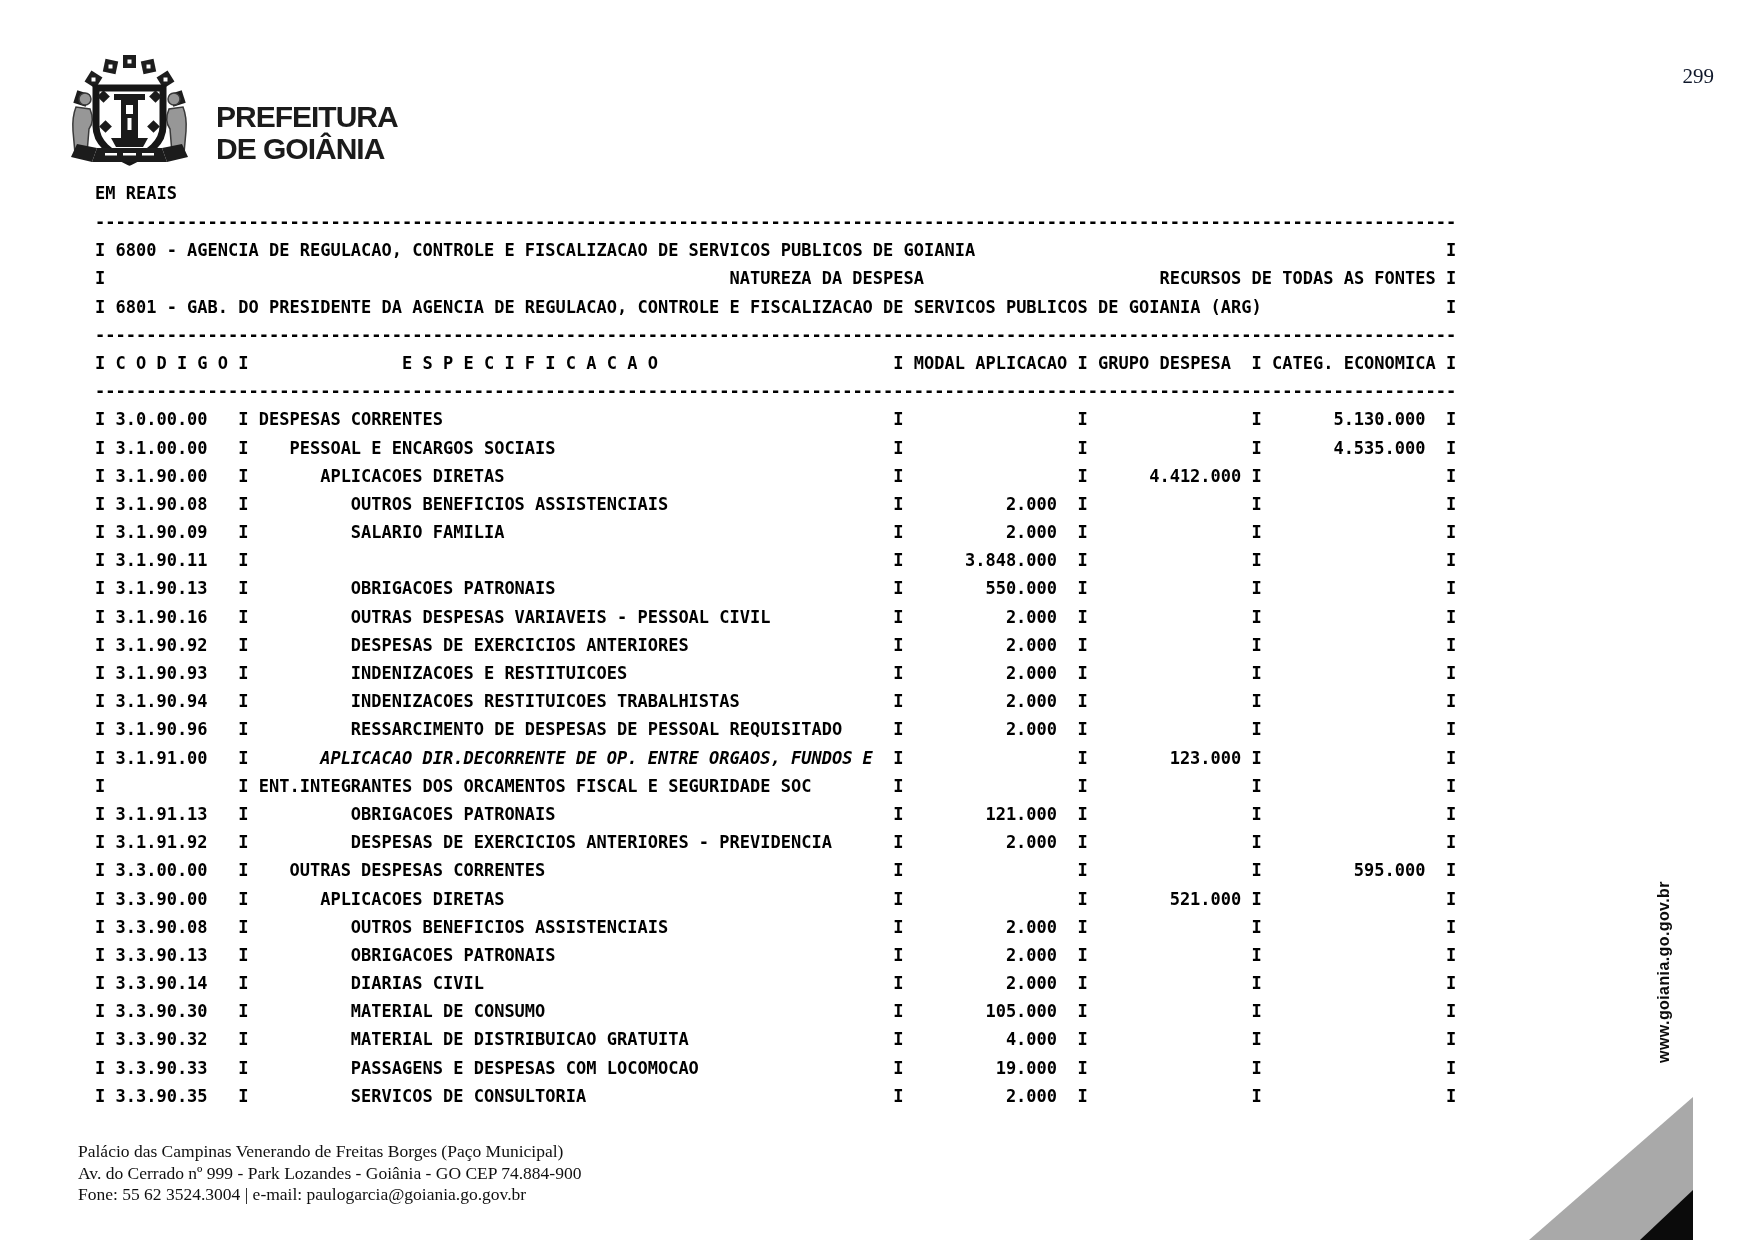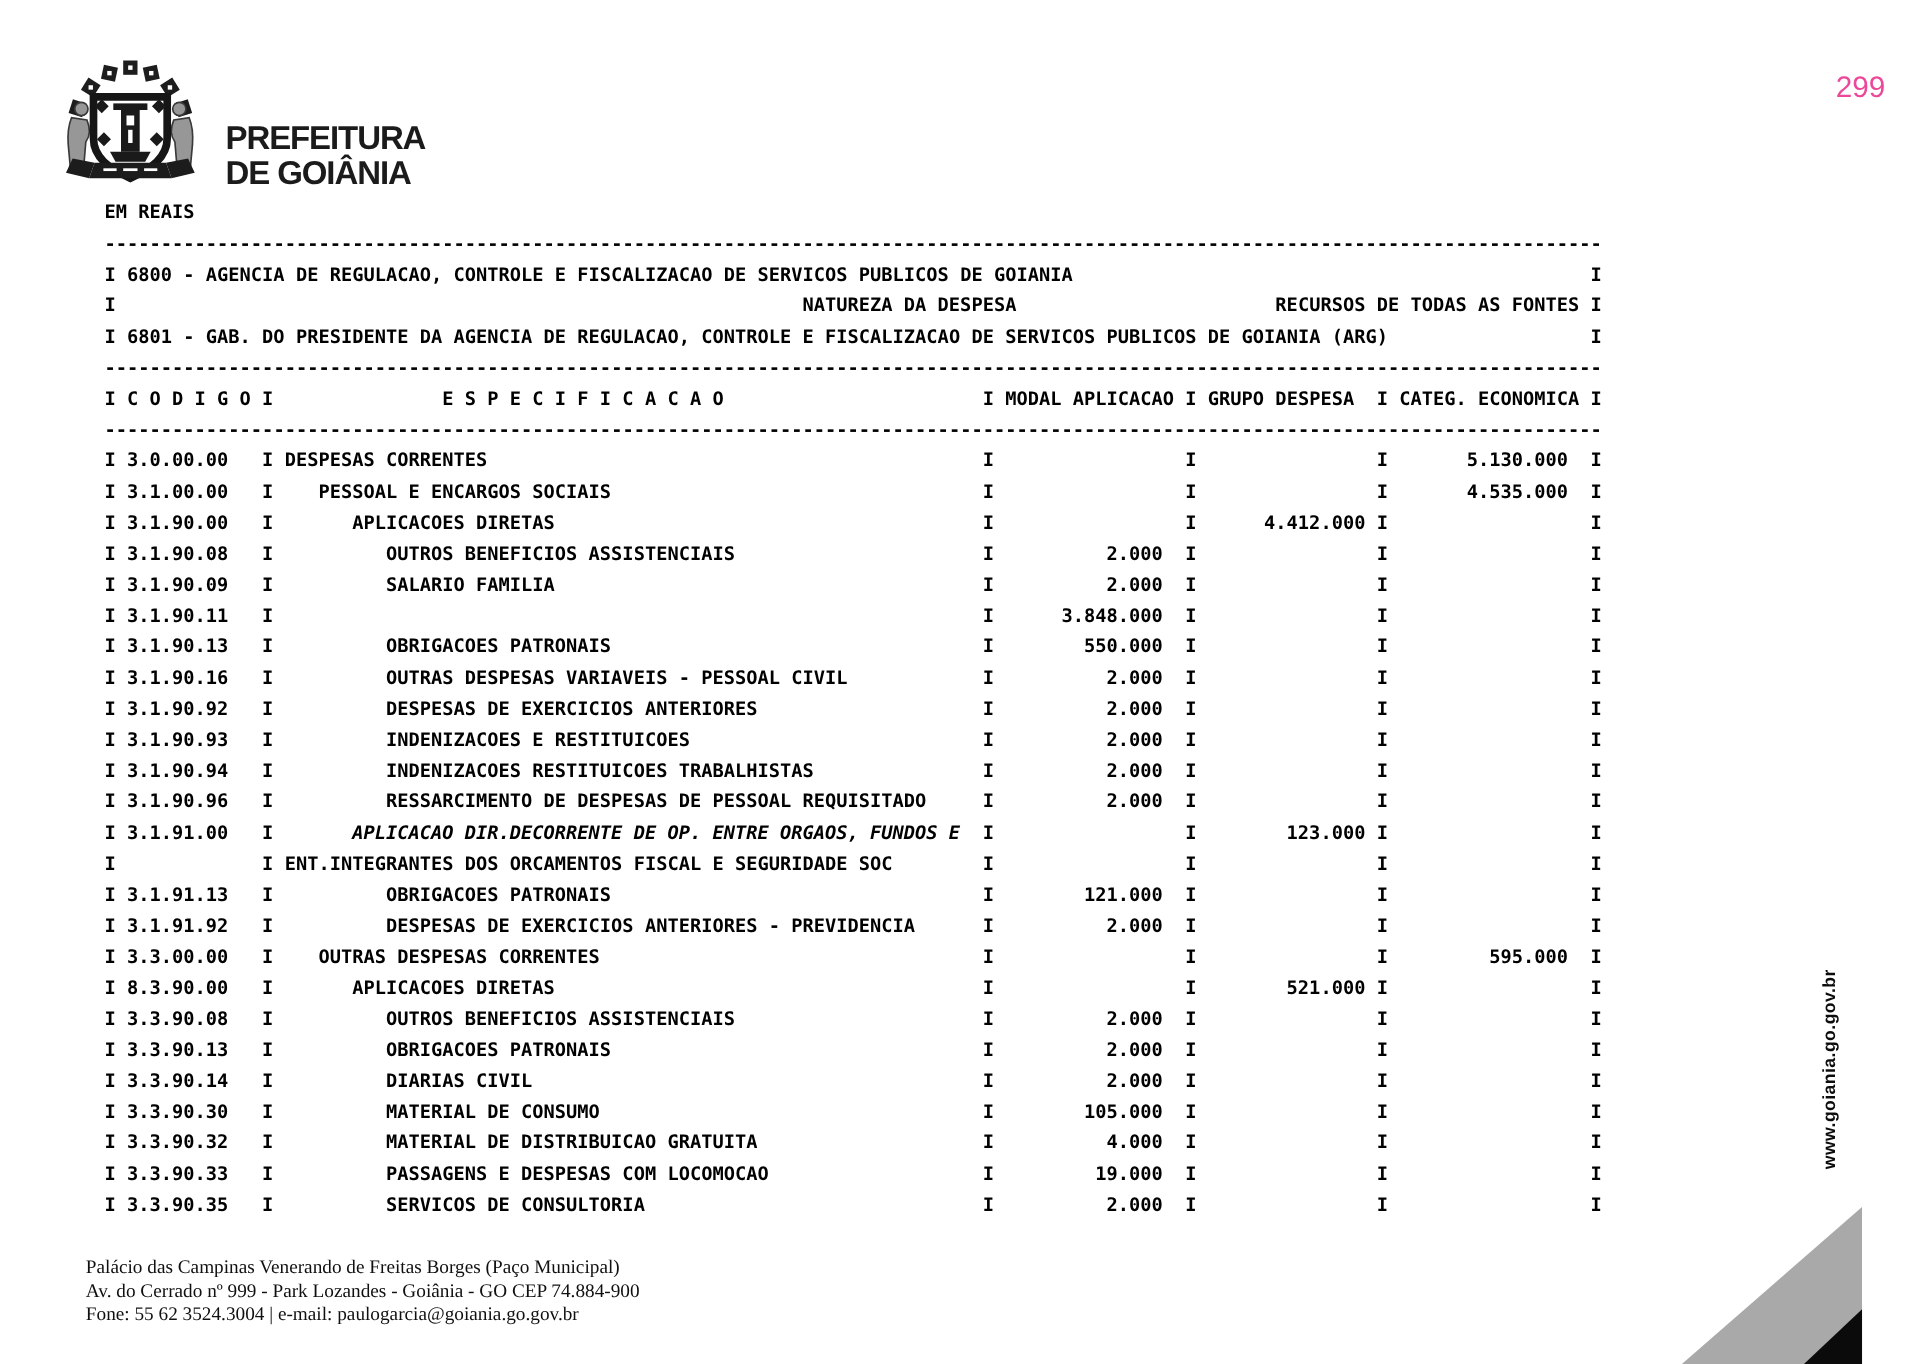--- a/index.html
+++ b/index.html
@@ -2,28 +2,28 @@
 <html><head>
 <meta charset="utf-8">
 <title>Prefeitura de Goiânia - Relatório</title>
 <style>
   * { margin:0; padding:0; box-sizing:border-box; }
   html,body { width:1754px; height:1240px; background:#ffffff; overflow:hidden;
               font-family:"Liberation Sans", sans-serif; }
   .page { position:relative; width:1754px; height:1240px; background:#fff; }
 
   
-  .logo { position:absolute; left:52px; top:52px; display:flex; align-items:flex-end; }
+  .logo { position:absolute; left:63px; top:52px; display:flex; align-items:center; }
   .logo-text { margin-top:40px; margin-left:20px; font-family:"Liberation Sans", sans-serif;
                font-weight:bold; font-size:30px; line-height:32px; letter-spacing:-1px;
                color:#1b1b1b; }
 
   
-  .pageno { position:absolute; top:64px; right:40px; font-family:Liberation Sans, sans-serif;
-            font-size:27px; color:#ec4899; }
+  .pageno { position:absolute; top:64px; right:40px; font-family:Liberation Serif, serif;
+            font-size:21px; color:#0f172a; }
 
   
   .emreais { position:absolute; left:95px; top:183px; width:133ch; text-align:left;
              font:bold 17px "DejaVu Sans Mono", monospace; color:#000; }
   .report  { position:absolute; left:95px; top:212px;
              font:bold 17px "DejaVu Sans Mono", monospace; color:#000; }
   .tline   { position:relative; height:28.2px; width:133ch; }
   .tline span { position:absolute; top:0; white-space:pre; }
   .tline span.num { text-align:right; }
   .dashrow { overflow:hidden; }
@@ -374,21 +374,21 @@
         <span class="num" style="left: 98ch; width: 14ch;"></span>
         <span class="num" style="left: 115ch; width: 15ch;">595.000</span>
       </div>
       <div class="tline">
         <span style="left: 0ch;">I</span>
         <span style="left: 14ch;">I</span>
         <span style="left: 78ch;">I</span>
         <span style="left: 96ch;">I</span>
         <span style="left: 113ch;">I</span>
         <span style="left: 132ch;">I</span>
-        <span style="left: 2ch;">8.3.90.00</span>
+        <span style="left: 2ch;">3.3.90.00</span>
         <span style="left: 22ch;">APLICACOES DIRETAS</span>
         <span class="num" style="left: 79ch; width: 15ch;"></span>
         <span class="num" style="left: 98ch; width: 14ch;">521.000</span>
         <span class="num" style="left: 115ch; width: 15ch;"></span>
       </div>
       <div class="tline">
         <span style="left: 0ch;">I</span>
         <span style="left: 14ch;">I</span>
         <span style="left: 78ch;">I</span>
         <span style="left: 96ch;">I</span>

